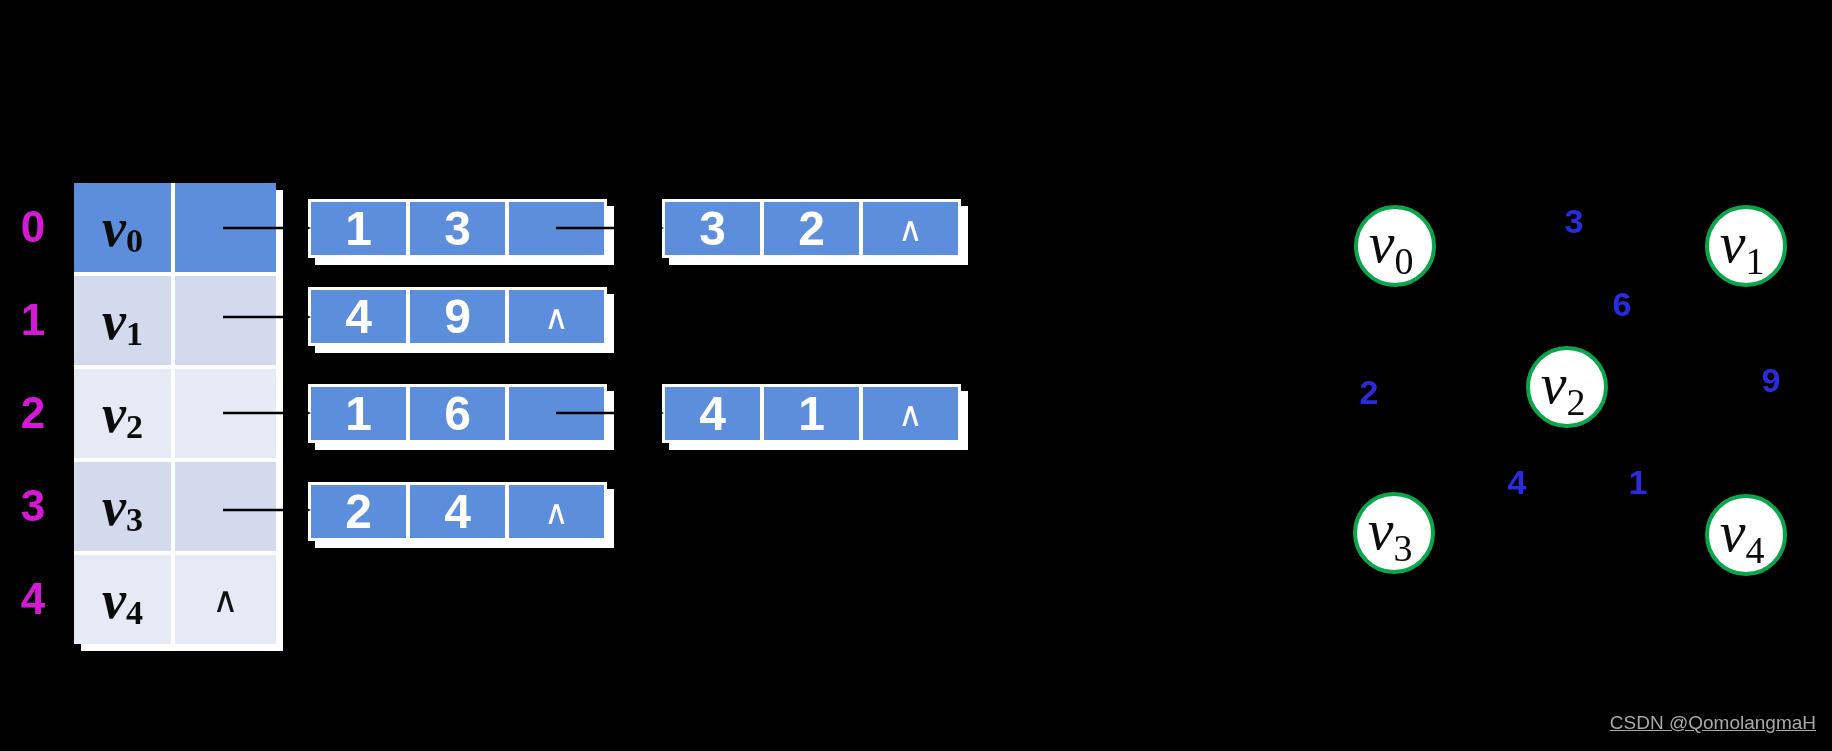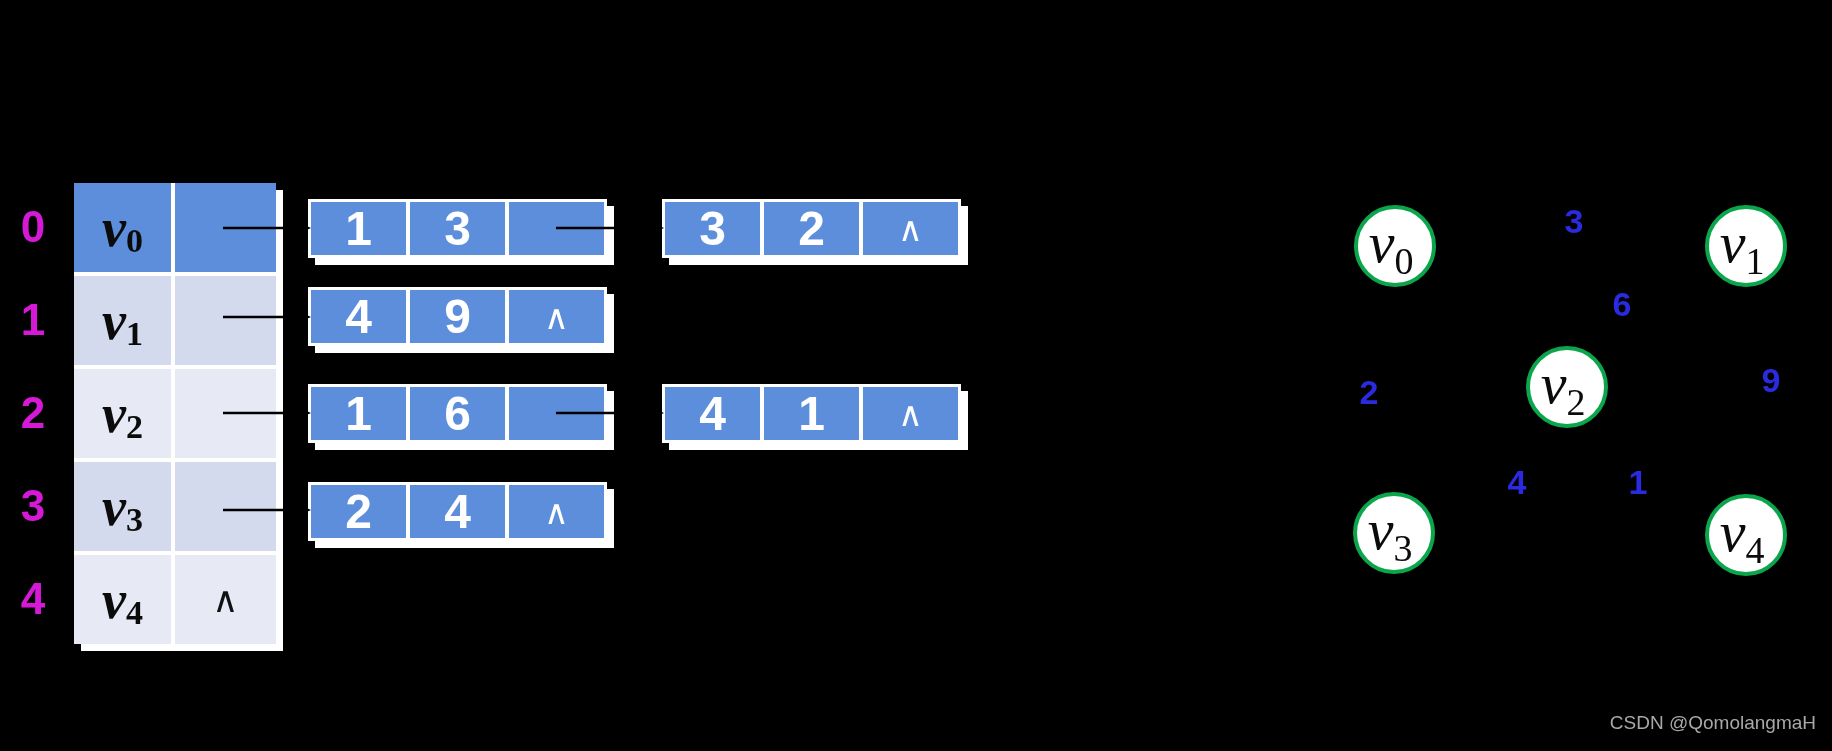--- a/index.html
+++ b/index.html
@@ -34,21 +34,21 @@
   svg.overlay{position:absolute;left:0;top:0;z-index:10;pointer-events:none;}
   .edge{stroke:#000;stroke-width:2.5;}
   .ptr-arrow{stroke:#000;stroke-width:2.5;}
   .vertex-circle{fill:#fff;stroke:#0BA64C;stroke-width:4;}
   .gvlabel{font:italic 58px "Liberation Serif","DejaVu Serif",serif;fill:#0b0b0b;}
   .gvsub{font:38px "Liberation Serif","DejaVu Serif",serif;font-style:normal;}
   .wlabel{font:700 34px "Liberation Sans",sans-serif;fill:#2A2AE0;text-anchor:middle;}
 
   
   .watermark{position:absolute;right:16px;top:712px;
-             font:400 19px "Liberation Sans",sans-serif;color:#A8A8A8;}
+             font:400 19px "Liberation Sans",sans-serif;color:#A8A8A8;text-decoration:underline;}
 </style>
 </head>
 <body>
 
 <div class="idx-label" style="left:10px;top:201px">0</div>
 <div class="idx-label" style="left:10px;top:294px">1</div>
 <div class="idx-label" style="left:10px;top:387px">2</div>
 <div class="idx-label" style="left:10px;top:480px">3</div>
 <div class="idx-label" style="left:10px;top:573px">4</div>
 

